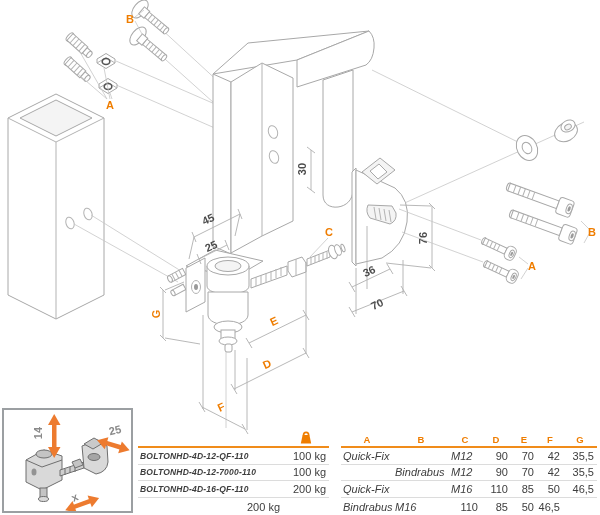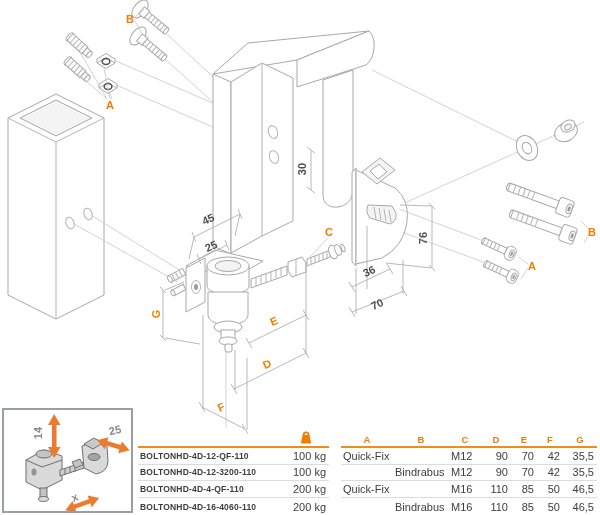--- a/index.html
+++ b/index.html
@@ -23,21 +23,21 @@
         display:grid;grid-template-columns:145px 46px 12px 52px 56px 32px 30px 26px 26px 34px;
         grid-auto-rows:16.8px;align-items:center;color:#3d3d3d;}
   #spec .h{font-size:9.5px;font-weight:bold;color:#ef7d00;text-align:center;
            border-bottom:2px solid #f08c1a;height:100%;display:flex;align-items:flex-end;justify-content:center;padding-bottom:1px;box-sizing:border-box;}
   #spec .h.iconcell{justify-content:center;}
   #spec .h.blank{border-bottom:2px solid #f08c1a;}
   #spec .h.gap{border-bottom:none;}
   #spec .c{font-size:11px;height:100%;display:flex;align-items:center;box-sizing:border-box;}
   #spec .code{font-size:8.5px;font-weight:bold;letter-spacing:.2px;}
   #spec .rt{justify-content:flex-end;padding-right:3px;}
-  #spec .lf{justify-content:flex-start;padding-left:2px;}
+  #spec .lf{justify-content:flex-start;padding-left:2px;font-style:italic;}
   #spec .sep{border-bottom:1px solid #dcdcdc;}
   #spec .gap{border-bottom:none;}
 </style>
 </head>
 <body>
 
 <svg id="drawing" width="600" height="515" viewBox="0 0 600 515">
 
   <g>
     <line class="lt" x1="159" y1="27" x2="271" y2="130"></line>
@@ -369,43 +369,42 @@
   <div class="c rt sep">100 kg</div>
   <div class="c gap"></div>
   <div class="c lf sep">Quick-Fix</div>
   <div class="c lf sep"></div>
   <div class="c lf sep">M12</div>
   <div class="c rt sep">90</div>
   <div class="c rt sep">70</div>
   <div class="c rt sep">42</div>
   <div class="c rt sep">35,5</div>
 
-  <div class="c code sep lf">BOLTONHD-4D-12-3200-110</div>
+  <div class="c code sep lf">BOLTONHD-4D-12-7000-110</div>
   <div class="c rt sep">100 kg</div>
   <div class="c gap"></div>
   <div class="c lf sep"></div>
   <div class="c lf sep">Bindrabus</div>
   <div class="c lf sep">M12</div>
   <div class="c rt sep">90</div>
   <div class="c rt sep">70</div>
   <div class="c rt sep">42</div>
   <div class="c rt sep">35,5</div>
 
-  <div class="c code sep lf">BOLTONHD-4D-4-QF-110</div>
+  <div class="c code sep lf">BOLTONHD-4D-16-QF-110</div>
   <div class="c rt sep">200 kg</div>
   <div class="c gap"></div>
   <div class="c lf sep">Quick-Fix</div>
   <div class="c lf sep"></div>
   <div class="c lf sep">M16</div>
   <div class="c rt sep">110</div>
   <div class="c rt sep">85</div>
   <div class="c rt sep">50</div>
   <div class="c rt sep">46,5</div>
 
-  <div class="c code lf">BOLTONHD-4D-16-4060-110</div>
   <div class="c rt">200 kg</div>
   <div class="c gap"></div>
   <div class="c lf"></div>
   <div class="c lf">Bindrabus</div>
   <div class="c lf">M16</div>
   <div class="c rt">110</div>
   <div class="c rt">85</div>
   <div class="c rt">50</div>
   <div class="c rt">46,5</div>
 </div>

